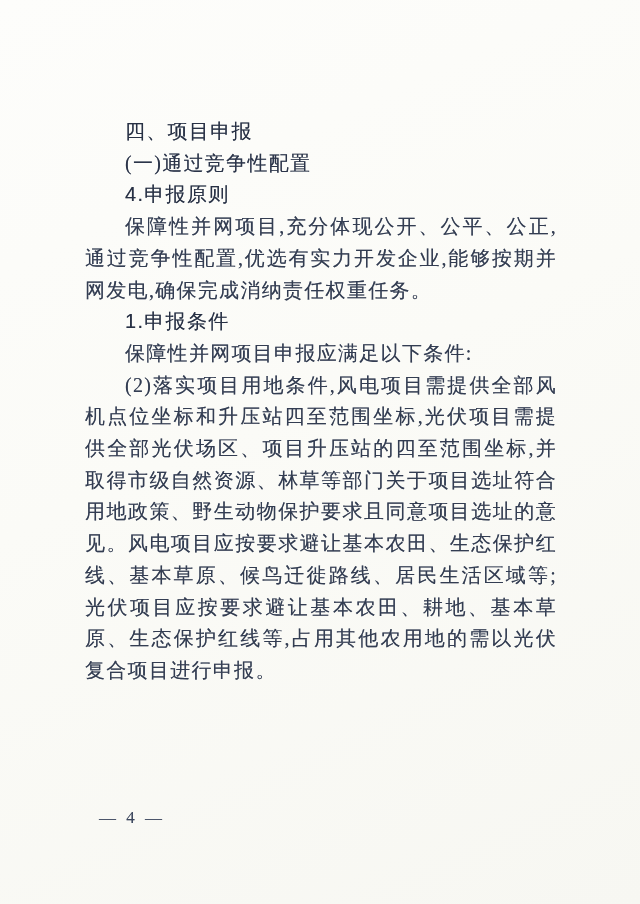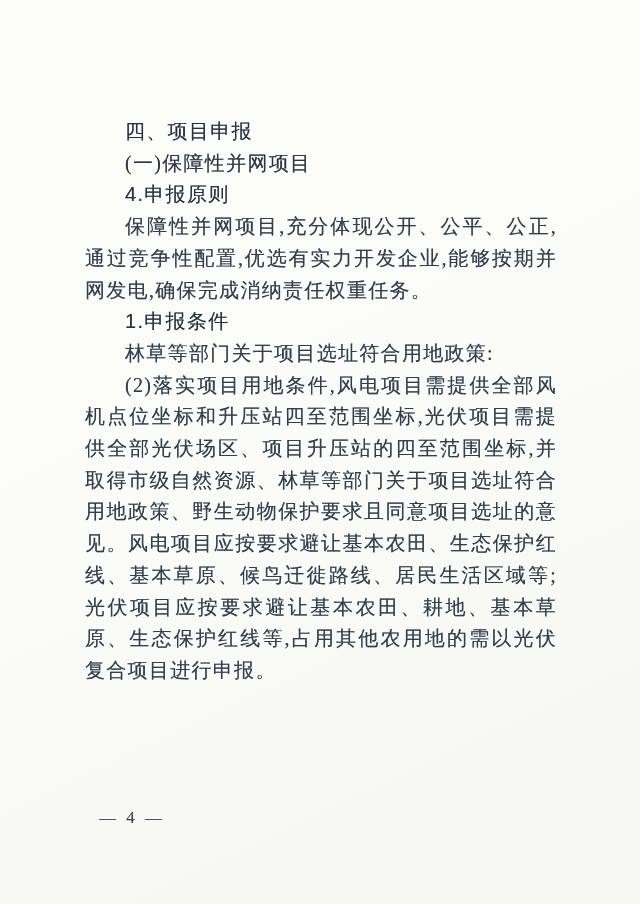--- a/index.html
+++ b/index.html
@@ -55,21 +55,21 @@
     color: #3c475e;
     text-shadow: 0 0 0.5px rgba(44, 54, 78, 0.45);
   }
 </style>
 </head>
 <body>
 
 <div class="page">
   <div class="content">
     <h1 class="h-sec">四、项目申报</h1>
-    <h2 class="h-sub">(一)保障性并网项目</h2>
+    <h2 class="h-sub">(一)通过竞争性配置</h2>
     <h3 class="h-item">4.申报原则</h3>
     <p>保障性并网项目,充分体现公开、公平、公正,通过竞争性配置,优选有实力开发企业,能够按期并网发电,确保完成消纳责任权重任务。</p>
     <h3 class="h-item">1.申报条件</h3>
-    <p>林草等部门关于项目选址符合用地政策:</p>
+    <p>保障性并网项目申报应满足以下条件:</p>
     <p>(2)落实项目用地条件,风电项目需提供全部风机点位坐标和升压站四至范围坐标,光伏项目需提供全部光伏场区、项目升压站的四至范围坐标,并取得市级自然资源、林草等部门关于项目选址符合用地政策、野生动物保护要求且同意项目选址的意见。风电项目应按要求避让基本农田、生态保护红线、基本草原、候鸟迁徙路线、居民生活区域等;光伏项目应按要求避让基本农田、耕地、基本草原、生态保护红线等,占用其他农用地的需以光伏复合项目进行申报。</p>
   </div>
   <div class="pagenum">— 4 —</div>
 </div>
 
 </body></html>

